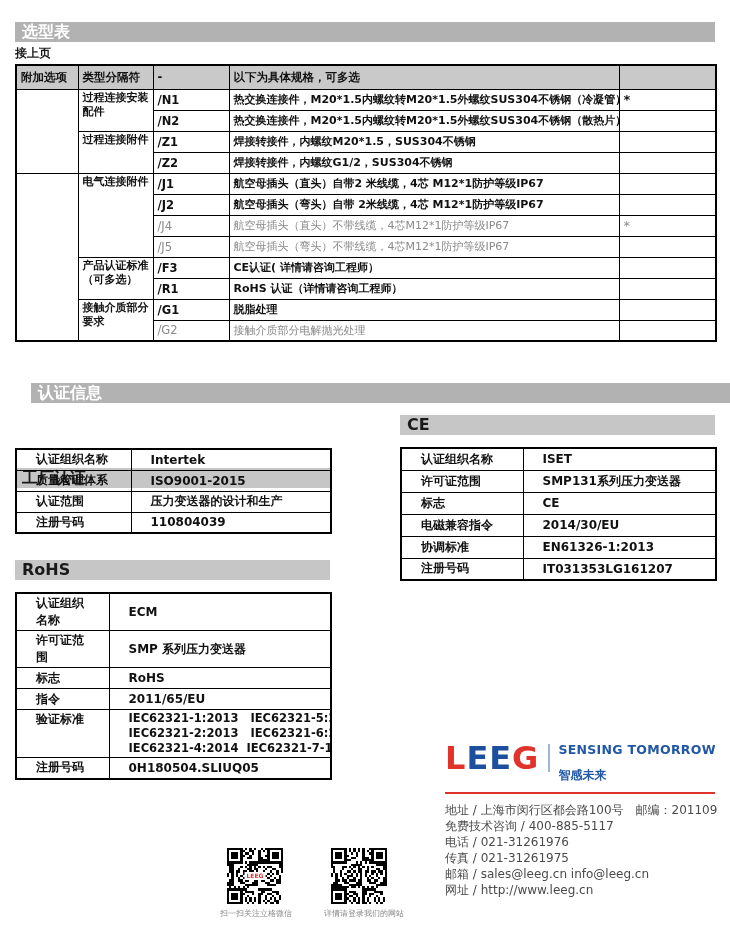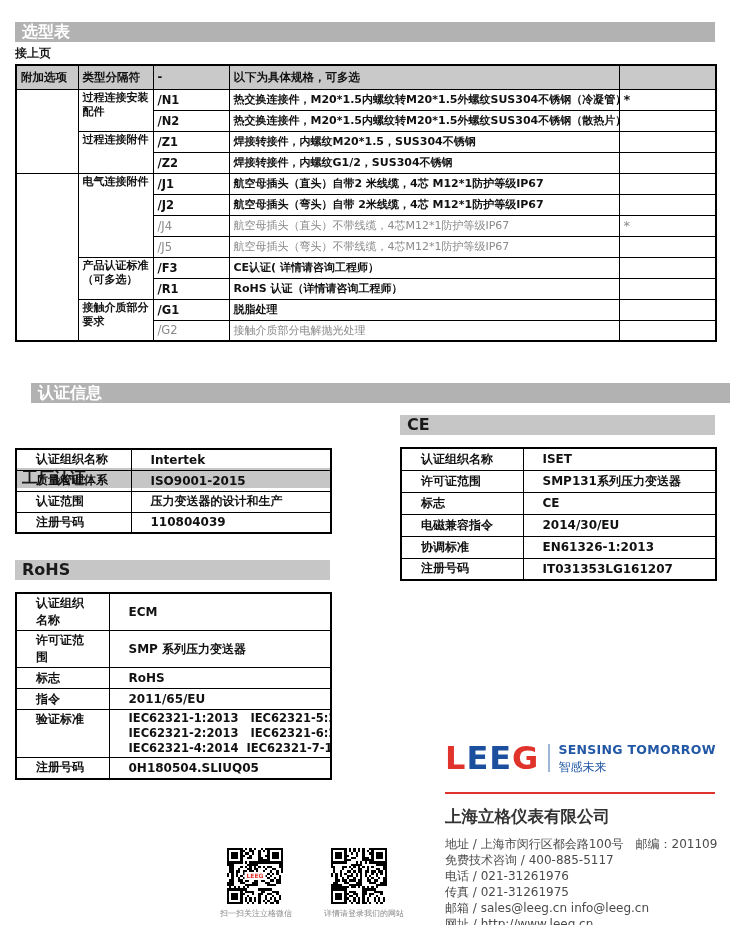--- a/index.html
+++ b/index.html
@@ -49,21 +49,21 @@
   .multi-val{white-space:pre;line-height:15px;font-size:11.5px;padding:3px 5px;}
 
   
   .footer-right{position:absolute;left:445px;top:742px;width:272px;}
   .logo-row{display:flex;align-items:flex-start;height:36px;}
   .ltr{font-size:32px;font-weight:bold;line-height:1;letter-spacing:1px;}
   .ltr.red{color:var(--brand-red);}
   .ltr.blue{color:var(--brand-blue);}
   .logo-divider{width:2px;height:28px;background:#9fb6d4;margin:2px 8px 0 9px;}
   .tg-en{font-size:12.5px;font-weight:bold;color:var(--tagline-blue);letter-spacing:.3px;}
-  .tg-cn{font-size:12px;font-weight:normal;color:var(--tagline-blue);margin-top:2px;}
+  .tg-cn{font-size:12px;font-weight:bold;color:var(--tagline-blue);margin-top:10px;}
   .redline{height:2px;background:var(--brand-red);margin-top:14px;width:270px;}
   .company{font-size:16.5px;font-weight:bold;color:#333;margin-top:12px;}
   .contact{margin-top:8px;font-size:12px;color:#4a4a4a;line-height:16px;}
   .contact div{white-space:nowrap;}
 
   
   .qr-block{position:absolute;width:70px;text-align:center;}
   #qr1{left:220px;top:848px;}
   #qr2{left:324px;top:848px;}
   svg.qr{width:56px;height:56px;fill:#000;shape-rendering:crispEdges;background:#fff;display:block;margin:0 auto;}
@@ -919,21 +919,20 @@
       <span class="ltr blue">E</span>
       <span class="ltr blue">E</span>
       <span class="ltr red">G</span>
       <span class="logo-divider"></span>
       <span class="taglines">
         <div class="tg-en">SENSING TOMORROW</div>
         <div class="tg-cn">智感未来</div>
       </span>
     </div>
     <div class="redline"></div>
-    <div class="company">上海立格仪表有限公司</div>
     <div class="contact">
       <div>地址 / 上海市闵行区都会路100号　邮编：201109</div>
       <div>免费技术咨询 / 400-885-5117</div>
       <div>电话 / 021-31261976</div>
       <div>传真 / 021-31261975</div>
       <div>邮箱 / sales@leeg.cn  info@leeg.cn</div>
       <div>网址 / http://www.leeg.cn</div>
     </div>
   </div>
 

